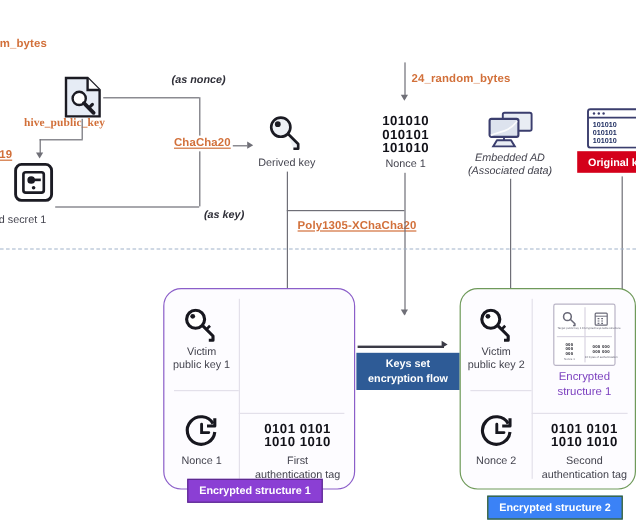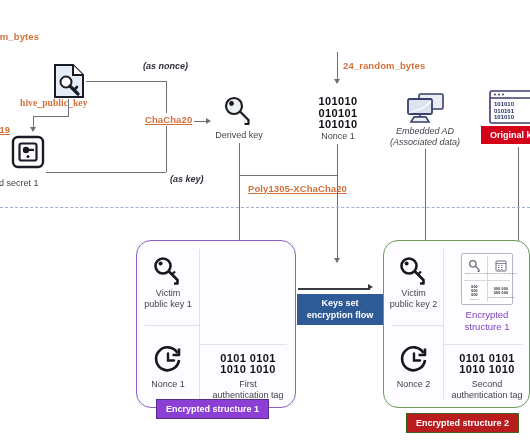--- a/index.html
+++ b/index.html
@@ -93,21 +93,21 @@
     position: absolute;
     font-size: 9px;
     font-weight: 700;
     color: #ffffff;
     padding: 4px 9px;
     white-space: nowrap;
     text-align: center;
   }
   .badge.red { background: #d4001a; }
   .badge.purple { background: #8b3fd4; border: 1px solid #5c2a8f; }
-  .badge.green { background: #b91c1c; border: 1px solid #3d6322; }
+  .badge.green { background: #3b82f6; border: 1px solid #3d6322; }
   .flow-badge {
     position: absolute;
     background: #2e5b96;
     color: #fff;
     font-size: 9px;
     font-weight: 700;
     line-height: 11.5px;
     text-align: center;
     padding: 4px 6px;
     white-space: nowrap;

